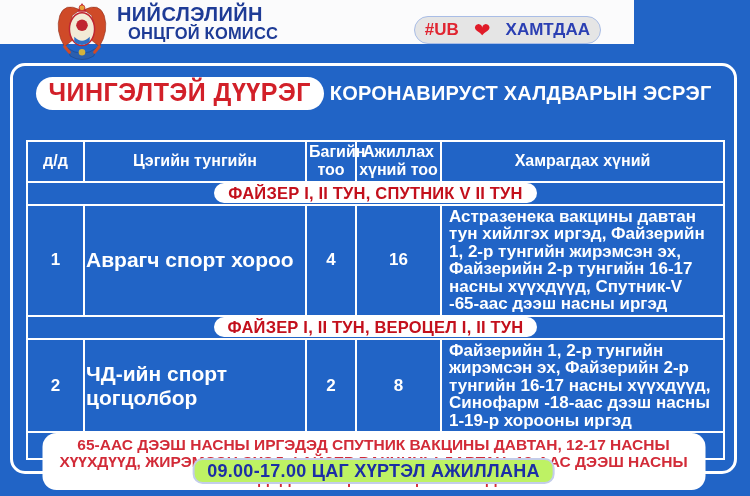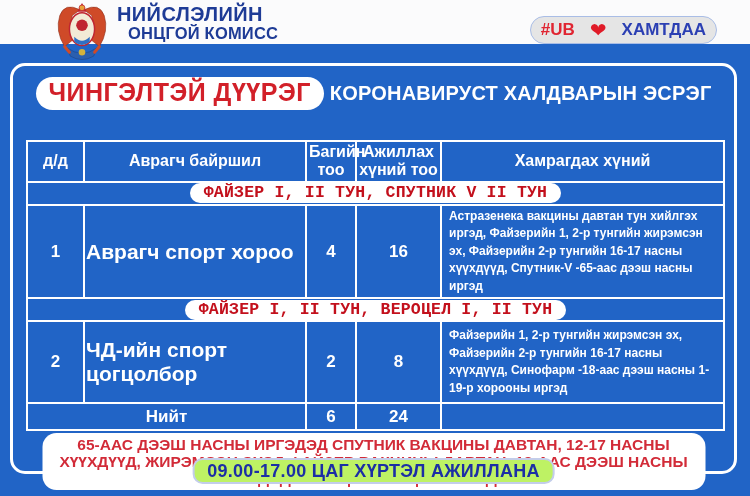--- a/index.html
+++ b/index.html
@@ -5,21 +5,21 @@
   * { box-sizing: border-box; }
   html, body { margin: 0; padding: 0; }
   body {
     width: 750px; height: 496px;
     font-family: "Liberation Sans", "DejaVu Sans", sans-serif;
     background: #2164c6;
   }
   .page { position: relative; width: 750px; height: 496px; background: #2164c6; overflow: hidden; }
 
   
-  .topbar { position: absolute; left: 0; top: 0; width: 750px; height: 44px; background: #fbfbfc; }
+  .topbar { position: absolute; left: 0; top: 0; width: 634px; height: 44px; background: #fbfbfc; }
   .emblem { position: absolute; left: 53px; top: 2px; width: 58px; height: 60px; z-index: 3; }
   .org { position: absolute; left: 117px; top: 4px; color: #1e3b96; font-weight: bold; line-height: 1.04; z-index: 3; }
   .org1 { font-size: 20px; letter-spacing: 0.4px; }
   .org2 { font-size: 16.5px; letter-spacing: 0.2px; margin-left: 11px; }
   .hashtag {
     position: absolute; right: 33px; top: 16px; height: 28px; z-index: 3;
     background: #e5e5e5; border: 1px solid #a9bde6; border-radius: 15px;
     padding: 0 10px; display: flex; align-items: center; gap: 14px;
     font-weight: bold; font-size: 17px;
   }
@@ -52,28 +52,28 @@
     border-collapse: collapse; table-layout: fixed;
   }
   table.sched td, table.sched th { border: 2px solid #ffffff; color: #ffffff; font-weight: bold; }
   tr.thead { height: 37px; }
   tr.thead th { font-size: 16px; line-height: 1.15; padding: 1px 2px; text-align: center; vertical-align: middle; }
   tr.banner-row { height: 23px; }
   tr.banner-row td { text-align: center; padding: 0; vertical-align: middle; }
   .banner-pill {
     display: inline-block; background: #ffffff; color: #c3101c;
     border-radius: 11px; font-size: 16.5px; font-weight: bold;
-    padding: 0 14px; line-height: 20px; letter-spacing: 0.2px; font-family: Liberation Mono, monospace;
+    padding: 0 14px; line-height: 20px; letter-spacing: 0.2px;
   }
   tr.r1 { height: 91px; }
   tr.r2 { height: 82px; }
   tr.total-row { height: 27px; }
   td.num { text-align: center; font-size: 17px; vertical-align: middle; }
   td.loc { text-align: left; font-size: 21px; vertical-align: middle; }
-  td.cov { text-align: left; padding: 2px 7px; font-size: 12px; line-height: 17.5px; vertical-align: middle; }
+  td.cov { text-align: left; padding: 2px 7px; font-size: 17px; line-height: 17.5px; vertical-align: middle; }
   td.total-label { text-align: center; font-size: 17px; vertical-align: middle; }
 
   
   .notice {
     position: absolute; top: 367px; left: 50%; transform: translateX(-50%);
     width: 663px; background: #ffffff; border-radius: 14px;
     color: #d22b38; font-weight: bold; font-size: 15.5px; line-height: 17px;
     text-align: center; padding: 3px 12px;
   }
   .footer-pill {
@@ -124,21 +124,21 @@
       <colgroup>
         <col style="width:57px">
           <col style="width:222px">
           <col style="width:50px">
           <col style="width:85px">
           <col style="width:283px">
       </colgroup>
       <tbody>
           <tr class="thead">
         <th>д/д</th>
-        <th>Аврагч байршил</th>
+        <th>Цэгийн тунгийн</th>
         <th>Багийн тоо</th>
         <th>Ажиллах хүний тоо</th>
         <th>Хамрагдах хүний</th>
       </tr>
       <tr class="banner-row">
         <td colspan="5">
           <span class="banner-pill">ФАЙЗЕР I, II ТУН, СПУТНИК V II ТУН</span>
         </td>
       </tr>
       <tr class="r1">

